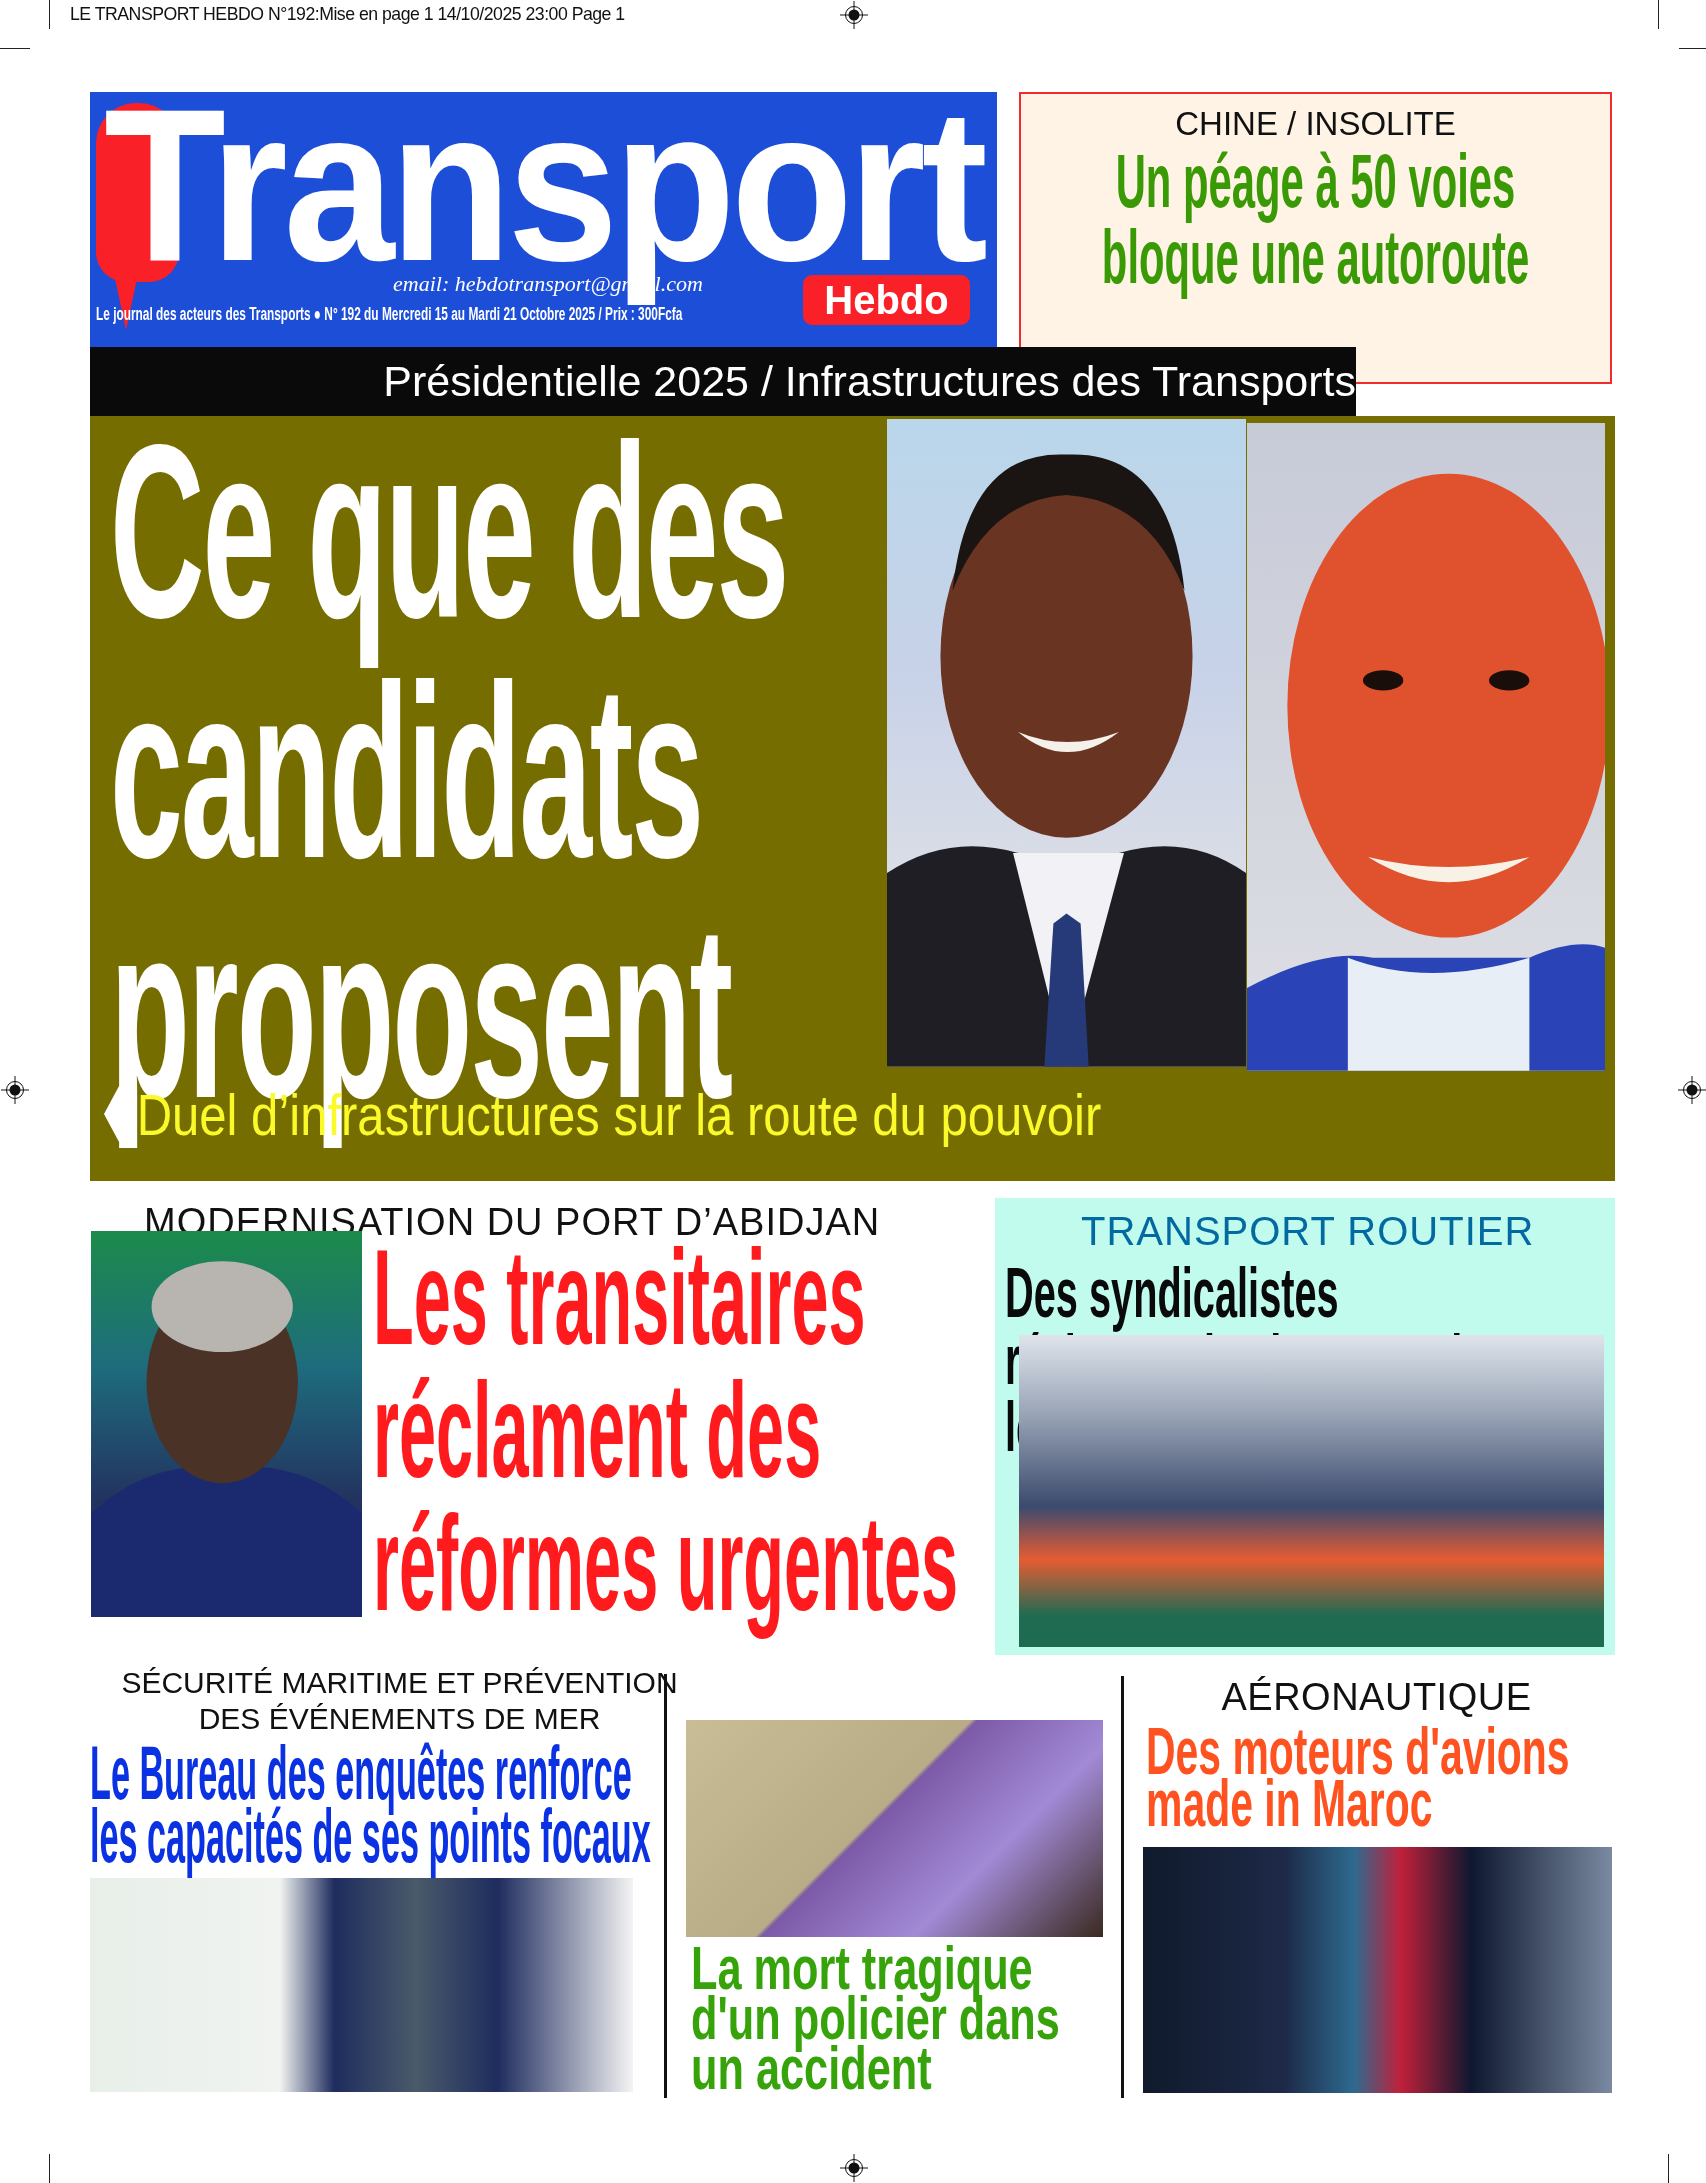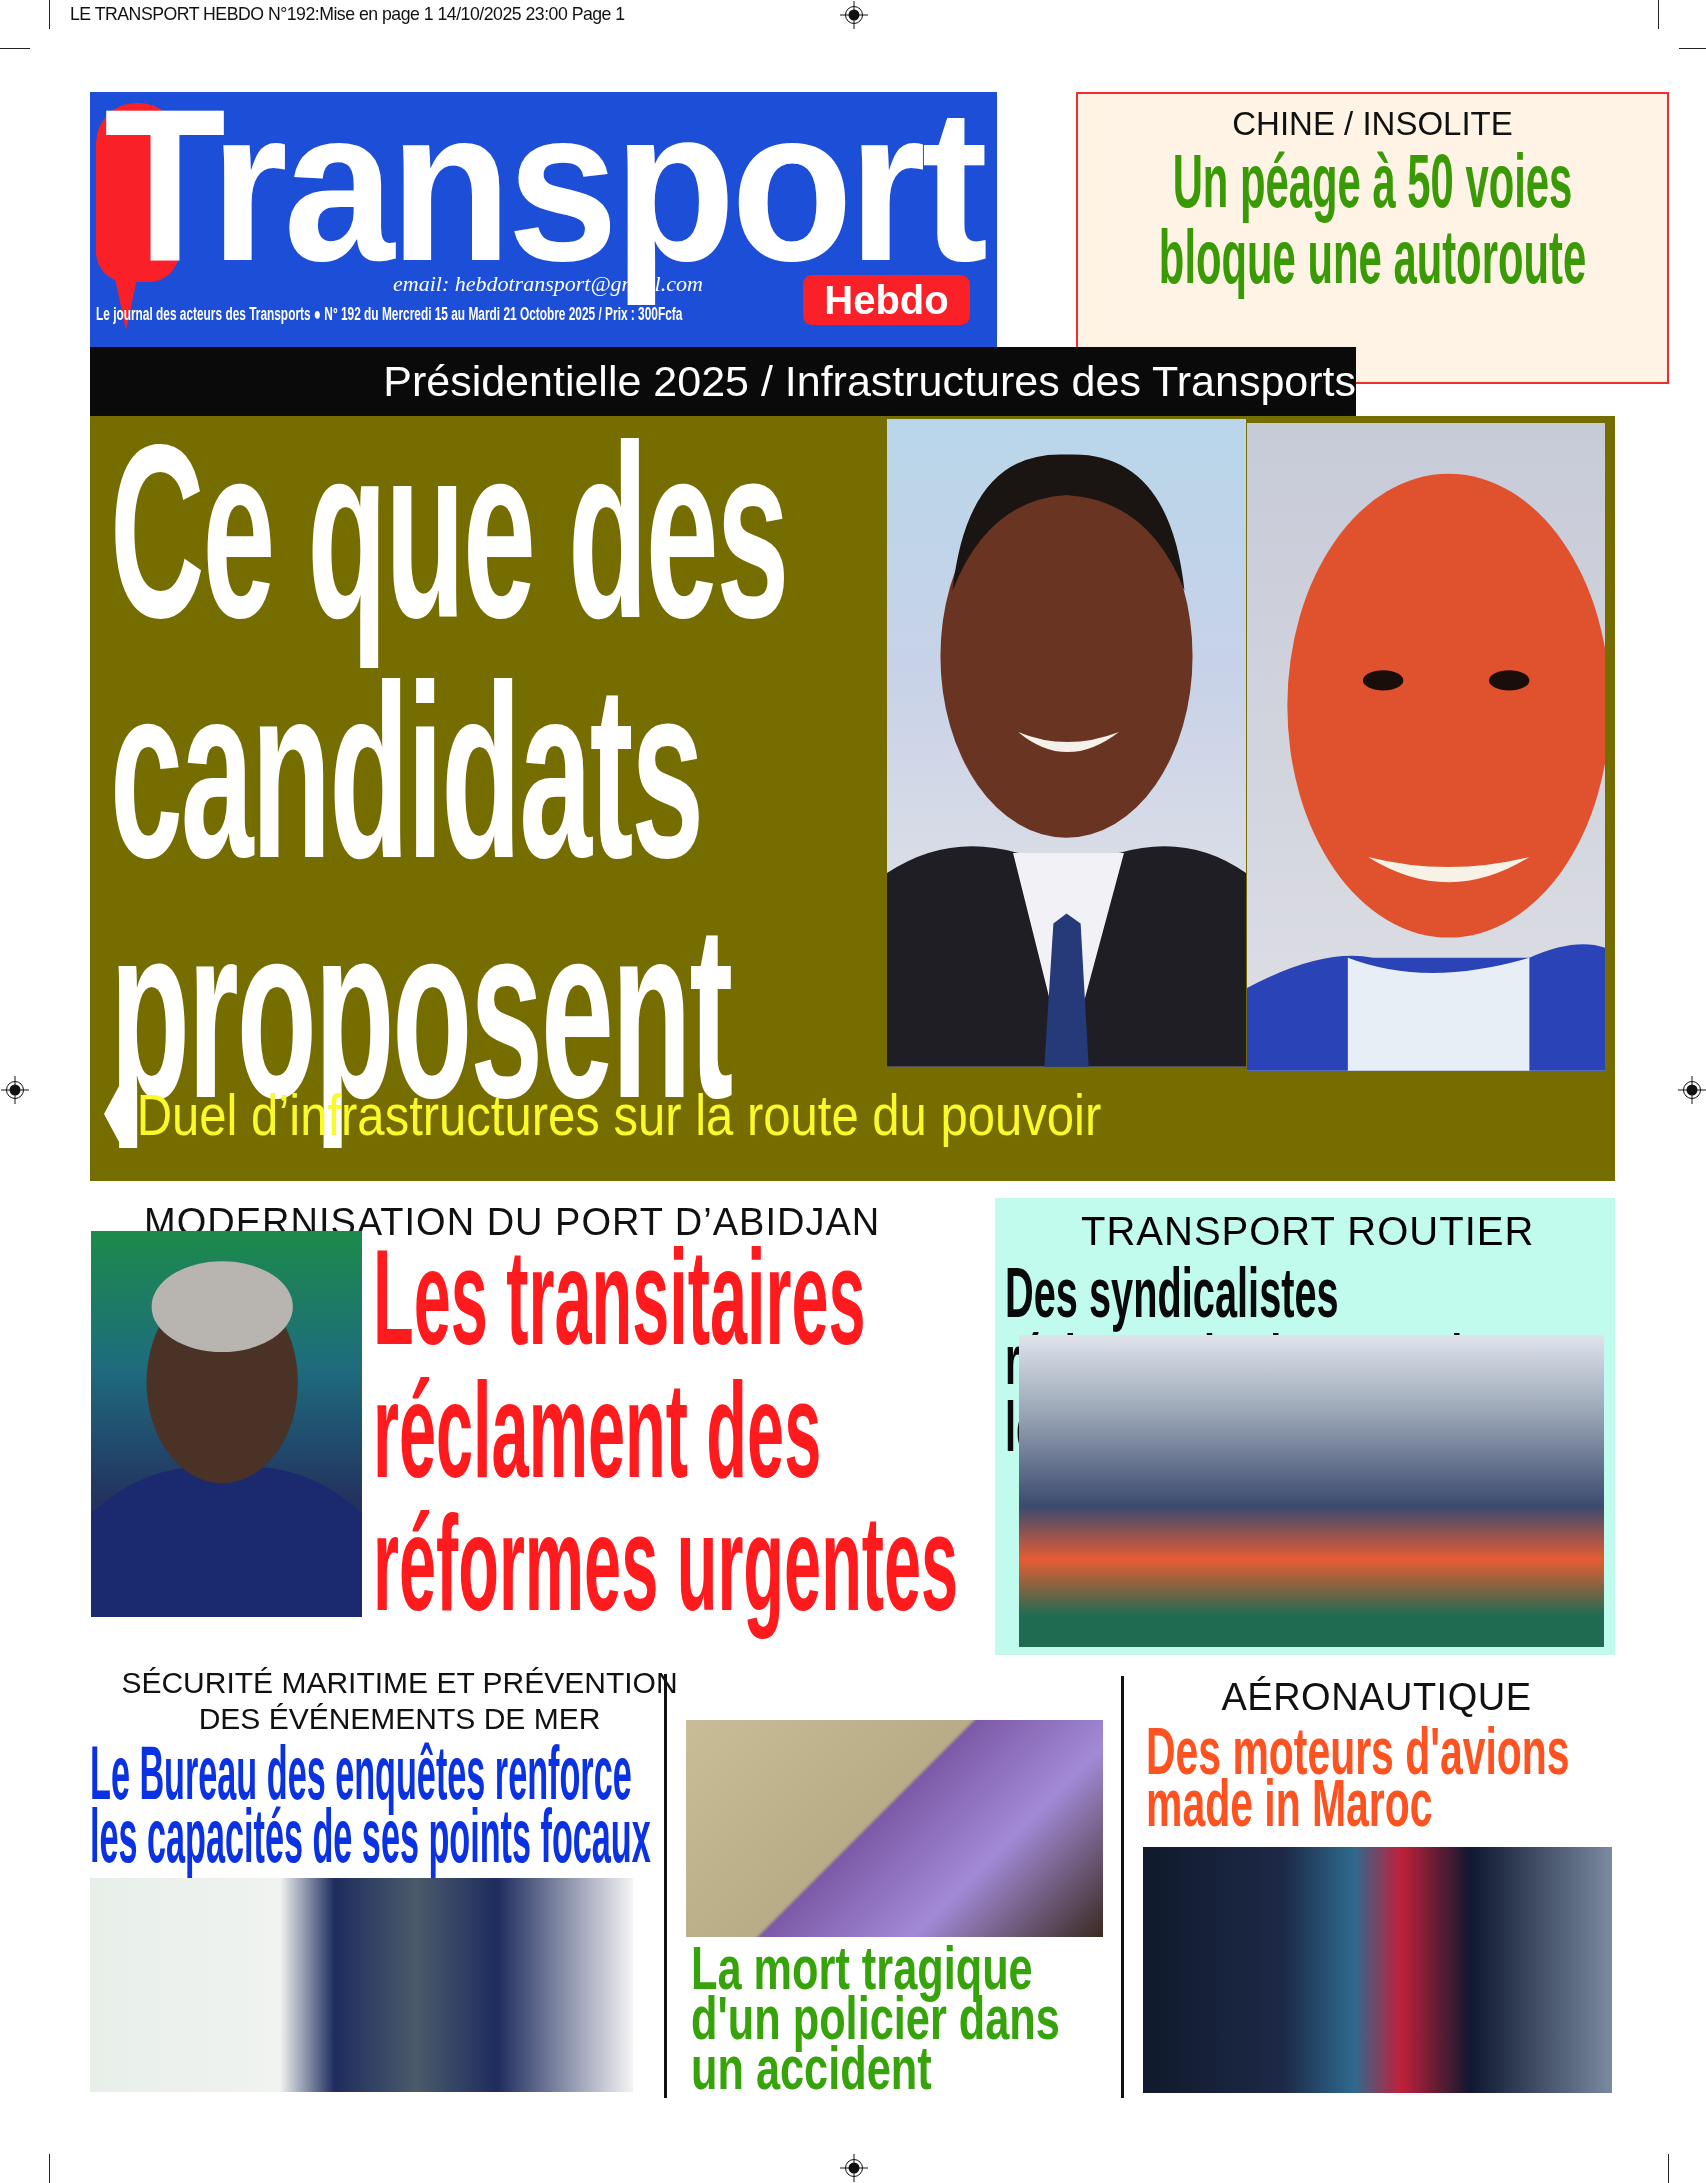--- a/index.html
+++ b/index.html
@@ -14,21 +14,21 @@
   
   .masthead { left:90px; top:92px; width:907px; height:255px; background:#1d4ed8; overflow:hidden; }
   .tbubble { left:6px; top:11px; width:83px; height:179px; background:#fa2027; border-radius:40px 40px 30px 30px; }
   .ttail { left:24px; top:182px; width:0; height:0; border-left:12px solid transparent; border-right:12px solid transparent; border-top:56px solid #fa2027; }
   .logo-text { left:14px; top:-15px; font-size:217px; color:#fff; font-weight:900; letter-spacing:-5px; transform:scaleX(0.92); transform-origin:left top; line-height:1; }
   .email { left:303px; top:179px; font-family:"Liberation Serif", serif; font-style:italic; font-size:22px; color:#fff; }
   .tagline { left:6px; top:212px; font-size:18px; color:#fff; font-weight:700; transform:scaleX(0.66); transform-origin:left top; white-space:nowrap; }
   .hebdo { left:713px; top:183px; width:167px; height:50px; background:#fa2027; color:#fff; font-size:40px; font-weight:900; display:flex; align-items:center; justify-content:center;border-radius:9px; }
 
   
-  .insolite { left:1076px; top:92px; width:593px; height:292px; background:#fef3e5; border:2.5px solid #f02c2f; box-sizing:border-box; text-align:center; }
+  .insolite { left:1019px; top:92px; width:593px; height:292px; background:#fef3e5; border:2.5px solid #f02c2f; box-sizing:border-box; text-align:center; }
   .insolite .kicker { margin-top:11px; font-size:33px; color:#111; }
   .insolite .head { color:#3a9a06; font-weight:900; font-size:76px; line-height:76px; transform:scaleX(0.55); transform-origin:center top; white-space:nowrap; margin-left:-202px; margin-right:-202px; }
 
   
   .topic-bar { left:90px; top:347px; width:1266px; height:69px; background:#0a0a0a; color:#fff; text-align:right; font-size:43px; line-height:69px; }
   .lead { left:90px; top:416px; width:1525px; height:765px; background:#766d00; overflow:hidden; }
   .lead-title { left:20px; top:-5px; color:#fff; font-weight:900; font-size:247px; line-height:240px; transform:scaleX(0.53); transform-origin:left top; white-space:nowrap; letter-spacing:-4px; }
   .photo { background:#999; overflow:hidden; }
   .photo1 { left:797px; top:3px; width:359px; height:648px; background:linear-gradient(180deg,#b9d6ea 0%,#c8d2e8 40%,#d9dde6 70%,#e6e6ea 100%); }
   .photo2 { left:1157px; top:7px; width:358px; height:648px; background:linear-gradient(180deg,#c7cbd8 0%,#d4d6de 60%,#dfe0e6 100%); }
@@ -36,21 +36,21 @@
   .diamond { display:inline-block; width:35px; height:56px; background:#fff; clip-path:polygon(50% 0,100% 50%,50% 100%,0 50%); vertical-align:-7px; margin-right:3px; }
 
   
   .kicker-lg { font-size:38px; color:#111; white-space:nowrap; letter-spacing:1px; }
   .port-kicker { left:144px; top:1201px; }
   .port-photo { left:91px; top:1231px; width:271px; height:386px; background:linear-gradient(180deg,#1c8b4a 0%,#1e6c7d 35%,#23325f 70%,#1e2b66 100%); }
   .red-head { left:373px; top:1231px; color:#ff1a1e; font-weight:900; font-size:136px; line-height:133px; transform:scaleX(0.49); transform-origin:left top; white-space:nowrap; }
 
   
   .routier { left:995px; top:1198px; width:620px; height:457px; background:#c0fbee; }
-  .routier .k { position:absolute; left:86px; top:11px; font-size:40px; color:#000000; letter-spacing:1px; white-space:nowrap; }
+  .routier .k { position:absolute; left:86px; top:11px; font-size:40px; color:#0369a1; letter-spacing:1px; white-space:nowrap; }
   .routier .h { position:absolute; left:10px; top:61px; color:#0a0a0a; font-weight:900; font-size:71px; line-height:67px; transform:scaleX(0.56); transform-origin:left top; white-space:nowrap; }
   .meeting-photo { left:1019px; top:1335px; width:585px; height:312px; background:linear-gradient(180deg,#dfe4ec 0%,#9aa5b6 25%,#3b4a6e 55%,#e55c33 72%,#1f6b52 90%); }
 
   
   .col-div { width:3px; background:#111; }
   .sec-kicker { left:93px; top:1665px; font-size:30px; color:#111; text-align:center; width:565px; line-height:36px;margin-left:24px; }
   .blue-head { left:90px; top:1741px; color:#0a31e2; font-weight:900; font-size:76px; line-height:63px; transform:scaleX(0.45); transform-origin:left top; white-space:nowrap; }
   .maritime-photo { left:90px; top:1878px; width:543px; height:214px; background:linear-gradient(90deg,#e8efe9 0%,#f0f3f0 35%,#1e2c5e 45%,#4a5a6a 60%,#1e2c5e 75%,#f4f4f4 100%); }
 
   .yop-kicker { left:702px; top:1699px; width:384px; text-align:center; font-size:42px; color:#111; letter-spacing:3px;margin-top:40px; }

